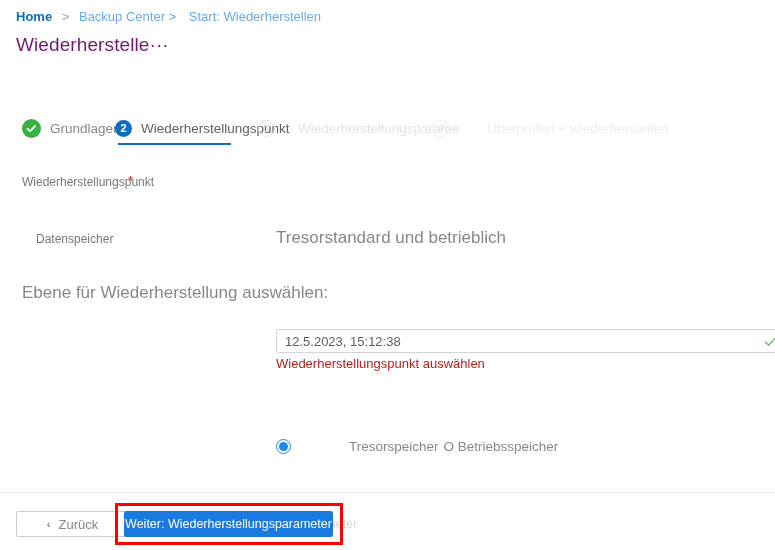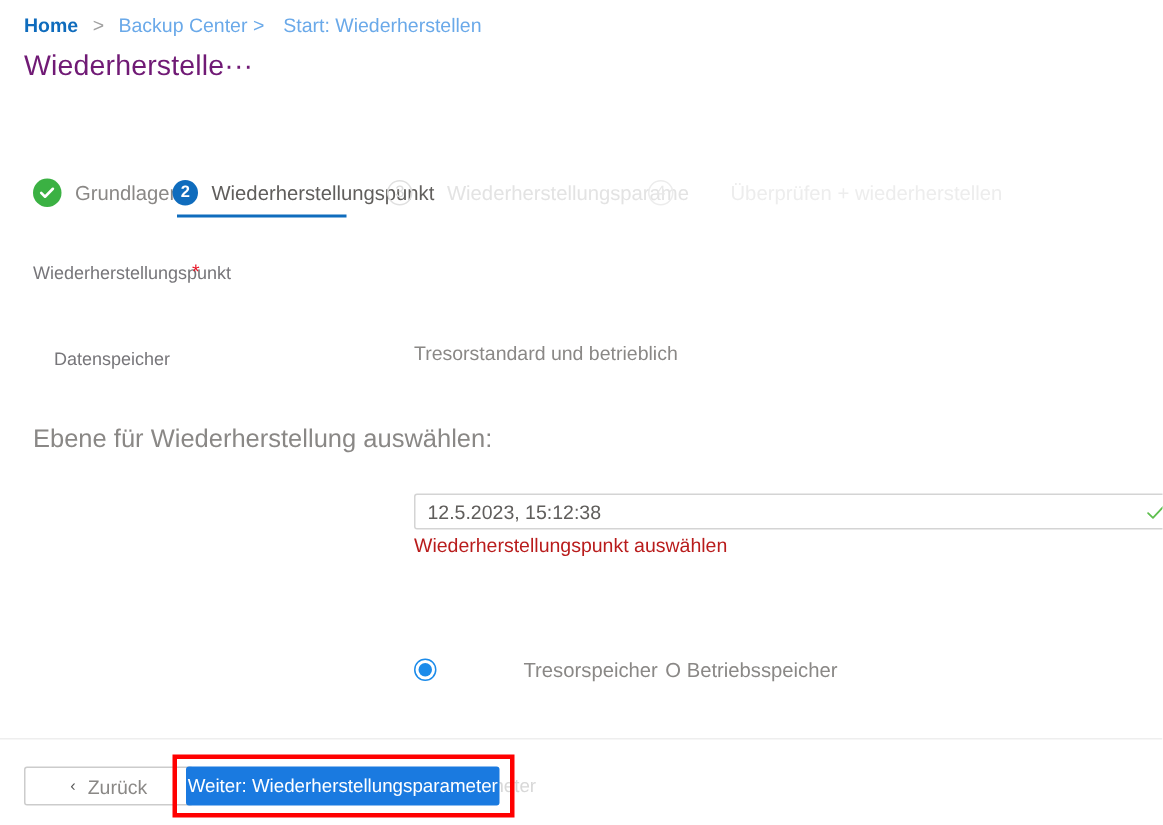--- a/index.html
+++ b/index.html
@@ -185,21 +185,21 @@
     left: 276px;
     top: 196px;
     font-size: 13px;
     color: #b91c1c;
     white-space: nowrap;
     cursor: pointer;
   }
 
   .static-value {
     position: absolute;
-    font-size: 13px;
+    font-size: 17px;
     color: #8a8886;
     white-space: nowrap;
   }
 
   
   .radio-row {
     position: absolute;
     left: 276px;
     top: 279px;
     display: flex;

